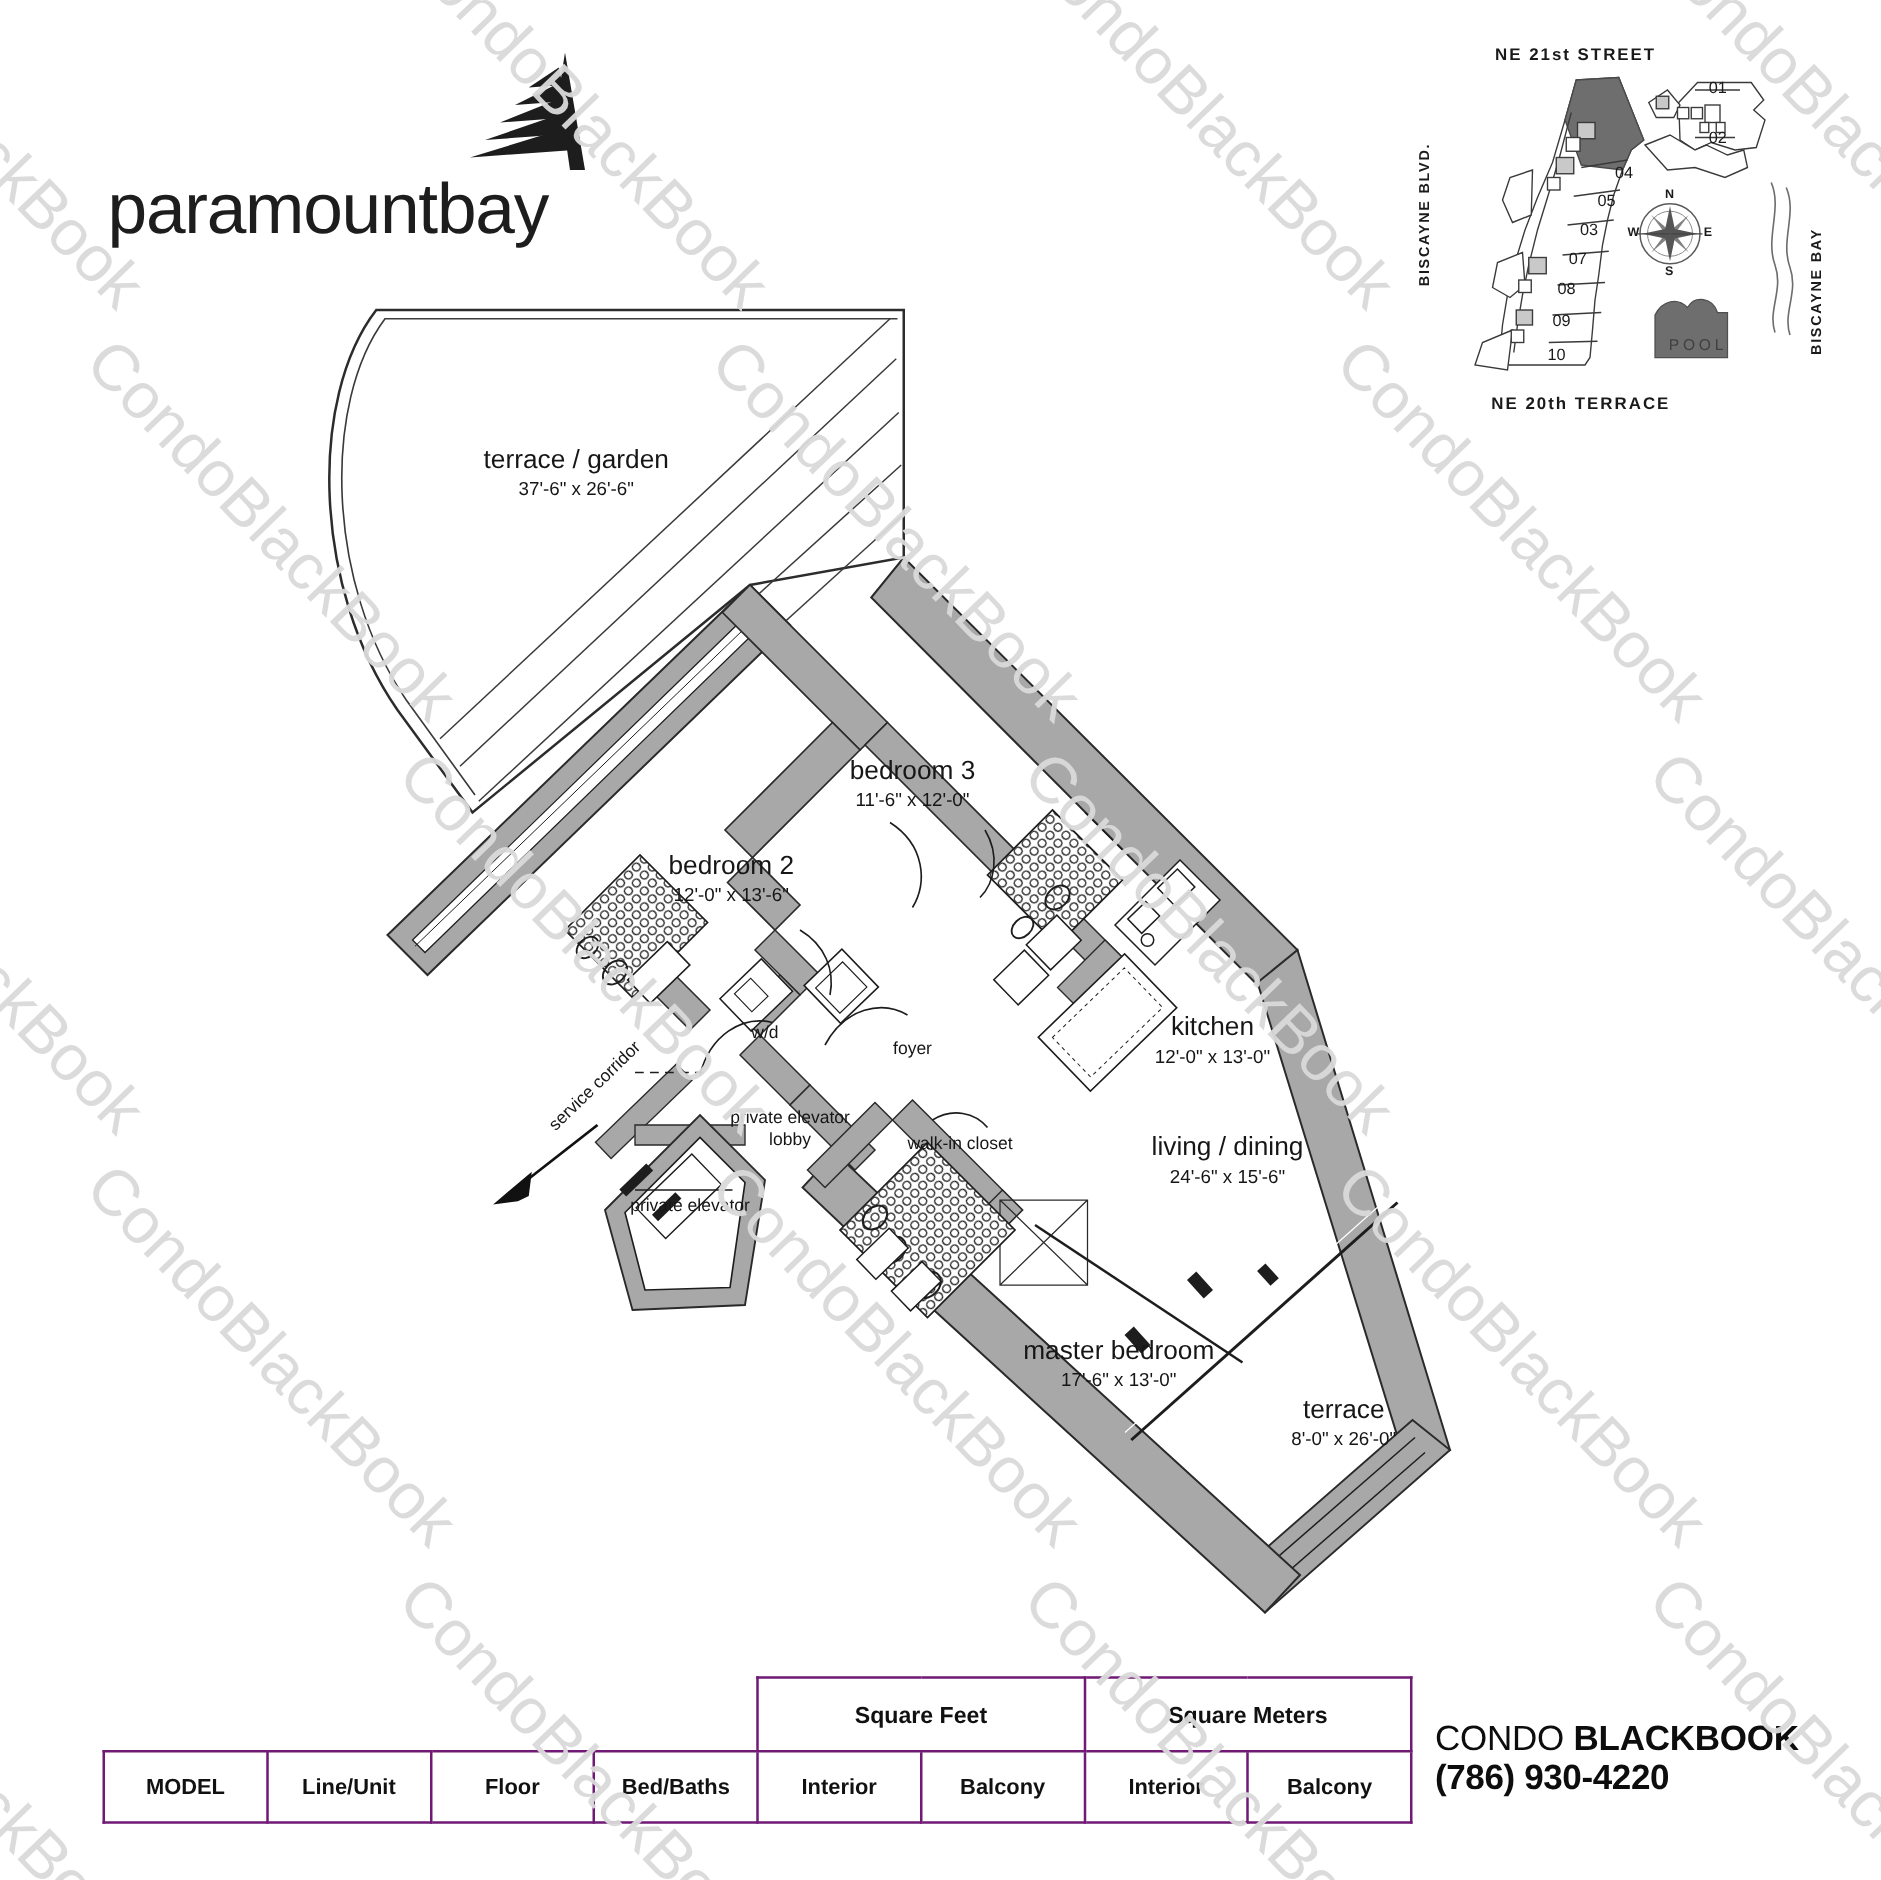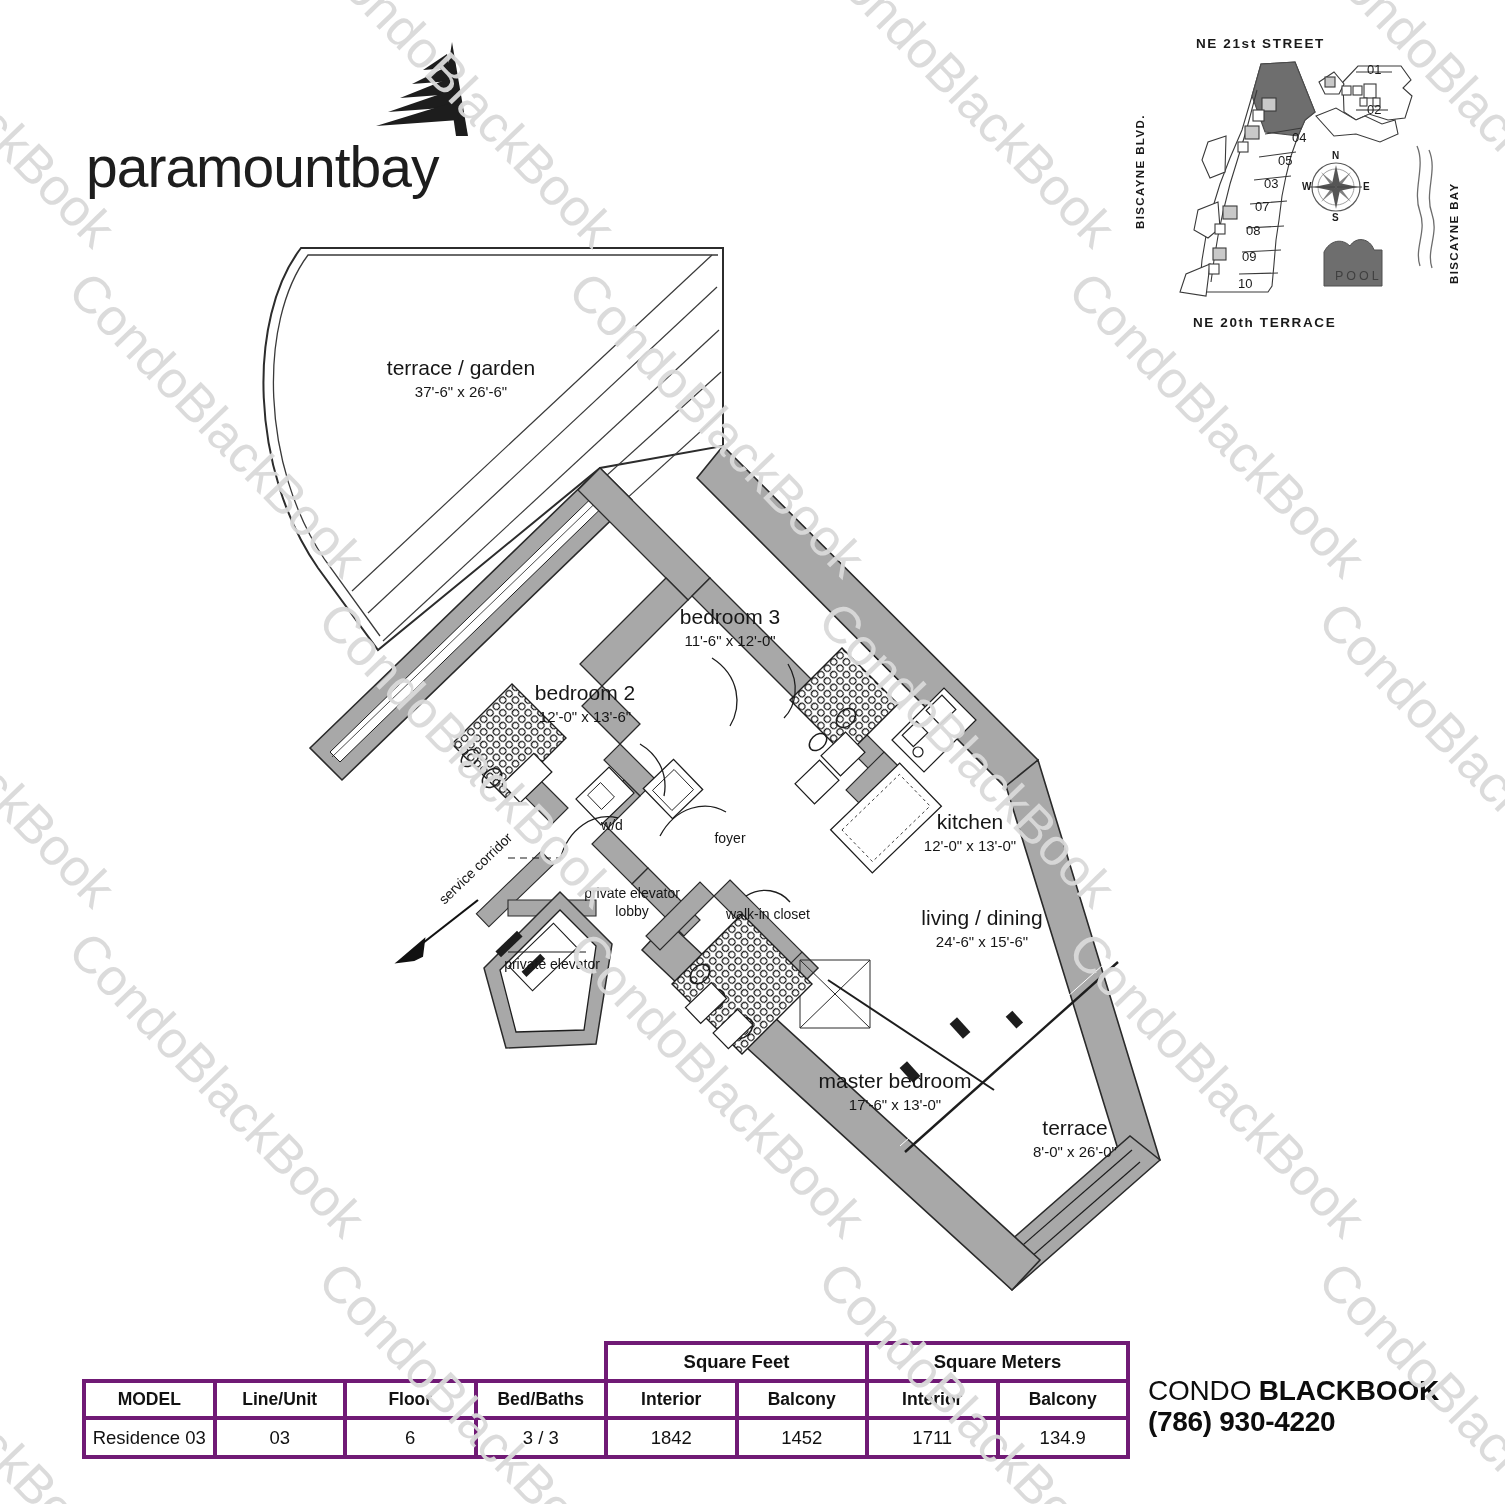--- a/index.html
+++ b/index.html
@@ -60,21 +60,21 @@
     line-height:1.28;white-space:nowrap;
   }
   .rlabel .n{display:block;font-size:21px;}
   .rlabel .d{display:block;font-size:15px;}
   .rlabel.sm .n{font-size:14px;}
 
   
   #spec{position:absolute;left:82px;top:1341px;width:1048px;height:118px;z-index:30;}
   #spec table{border-collapse:collapse;width:100%;height:100%;table-layout:fixed;
     font-family:"Liberation Sans", sans-serif;}
-  #spec th,#spec td{border:4px solid #701a75;text-align:center;vertical-align:middle;padding:0;}
+  #spec th,#spec td{border:2px solid #701a75;text-align:center;vertical-align:middle;padding:0;}
   #spec th{font-size:17.5px;font-weight:700;color:#111;}
   #spec td{font-size:18.5px;font-weight:400;color:#111;}
   #spec .nb{border:none;}
   #spec .grp{font-size:18.5px;font-weight:700;}
 
   
   #brand{position:absolute;left:1148px;top:1376px;width:340px;z-index:30;text-align:left;}
   #brand .l1{font-size:28px;line-height:1.06;letter-spacing:-0.2px;font-weight:500;color:#0d0d0d;}
   #brand .l1 b{font-weight:800;}
   #brand .l2{font-size:28px;line-height:1.12;font-weight:800;color:#0d0d0d;letter-spacing:-0.3px;}
@@ -442,30 +442,20 @@
       <tr>
         <th>MODEL</th>
         <th>Line/Unit</th>
         <th>Floor</th>
         <th>Bed/Baths</th>
         <th>Interior</th>
         <th>Balcony</th>
         <th>Interior</th>
         <th>Balcony</th>
       </tr>
-      <tr>
-        <td>Residence 03</td>
-        <td>03</td>
-        <td>6</td>
-        <td>3 / 3</td>
-        <td>1842</td>
-        <td>1452</td>
-        <td>1711</td>
-        <td>134.9</td>
-      </tr>
     </tbody>
       </table>
   </div>
 
   <div id="brand">
     <div class="l1"><span>CONDO </span><b>BLACKBOOK</b></div>
     <div class="l2">(786) 930-4220</div>
   </div>
 
   <div id="watermark">

